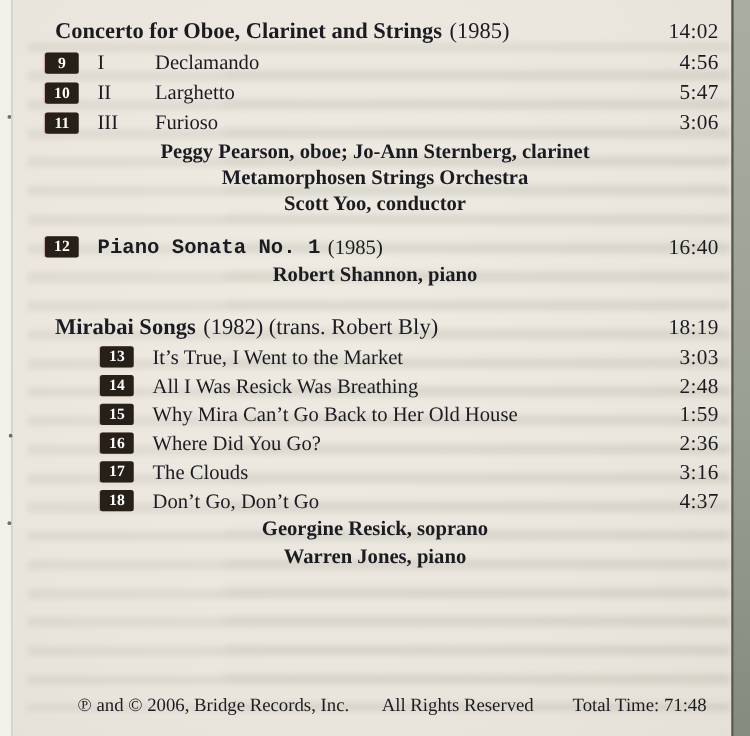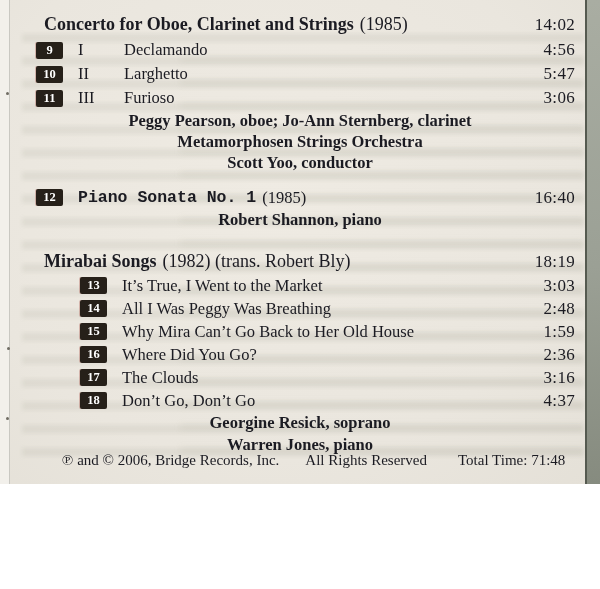--- a/index.html
+++ b/index.html
@@ -1,19 +1,19 @@
 <!DOCTYPE html>
 <html><head>
 <meta charset="utf-8">
 <style>
   html,body { margin:0; padding:0; }
   .scan {
     position: relative;
     width: 600px;
-    height: 484px;
+    height: 589px;
     background: radial-gradient(ellipse at 45% 40%, #efebe3 0%, #eae6de 65%, #e4e0d7 100%);
     font-family: "Liberation Serif", "DejaVu Serif", serif;
     color: #1b1b22;
     overflow: hidden;
   }
   
   .ghost-layer {
     position: absolute; left: 22px; right: 16px; top: 34px; bottom: 20px;
     background: repeating-linear-gradient(180deg,
       rgba(128,131,108,0.11) 0px, rgba(128,131,108,0.11) 8px,
@@ -144,21 +144,21 @@
       <span class="time">18:19</span>
     </div>
 
     <div class="row song-row">
       <span class="badge">13</span>
       <span class="sname">It’s True, I Went to the Market</span>
       <span class="time">3:03</span>
     </div>
     <div class="row song-row">
       <span class="badge">14</span>
-      <span class="sname">All I Was Peggy Was Breathing</span>
+      <span class="sname">All I Was Resick Was Breathing</span>
       <span class="time">2:48</span>
     </div>
     <div class="row song-row">
       <span class="badge">15</span>
       <span class="sname">Why Mira Can’t Go Back to Her Old House</span>
       <span class="time">1:59</span>
     </div>
     <div class="row song-row">
       <span class="badge">16</span>
       <span class="sname">Where Did You Go?</span>

